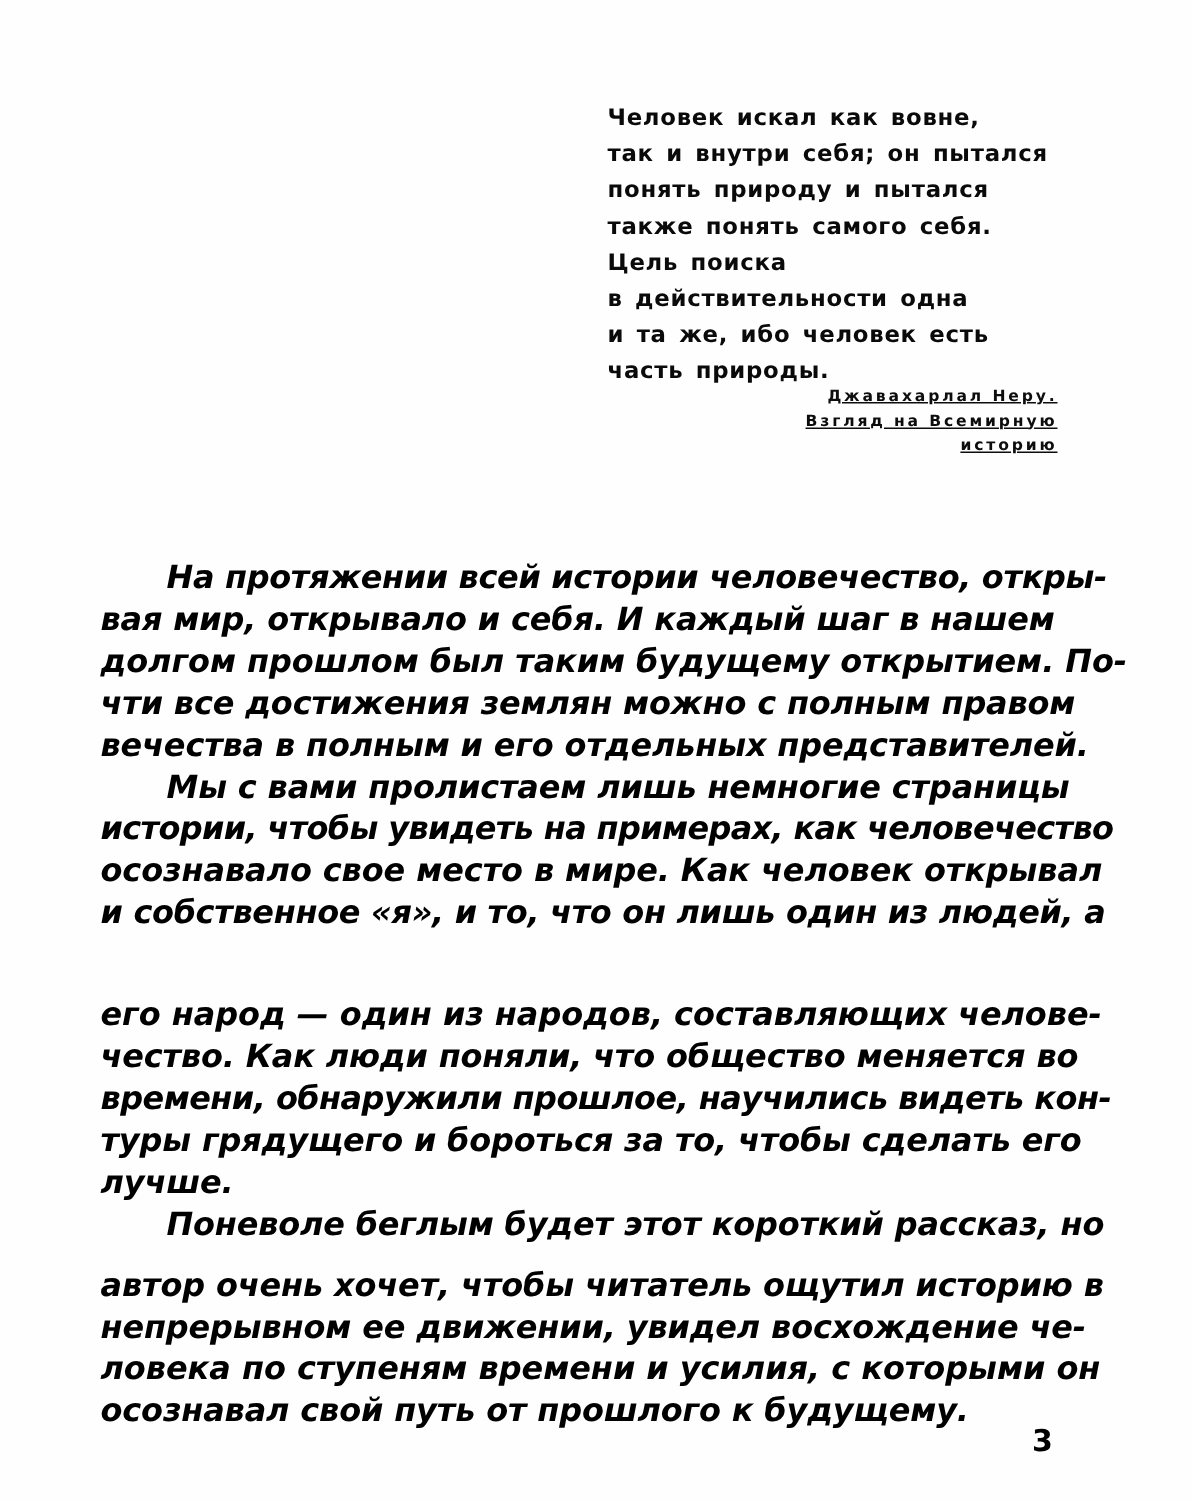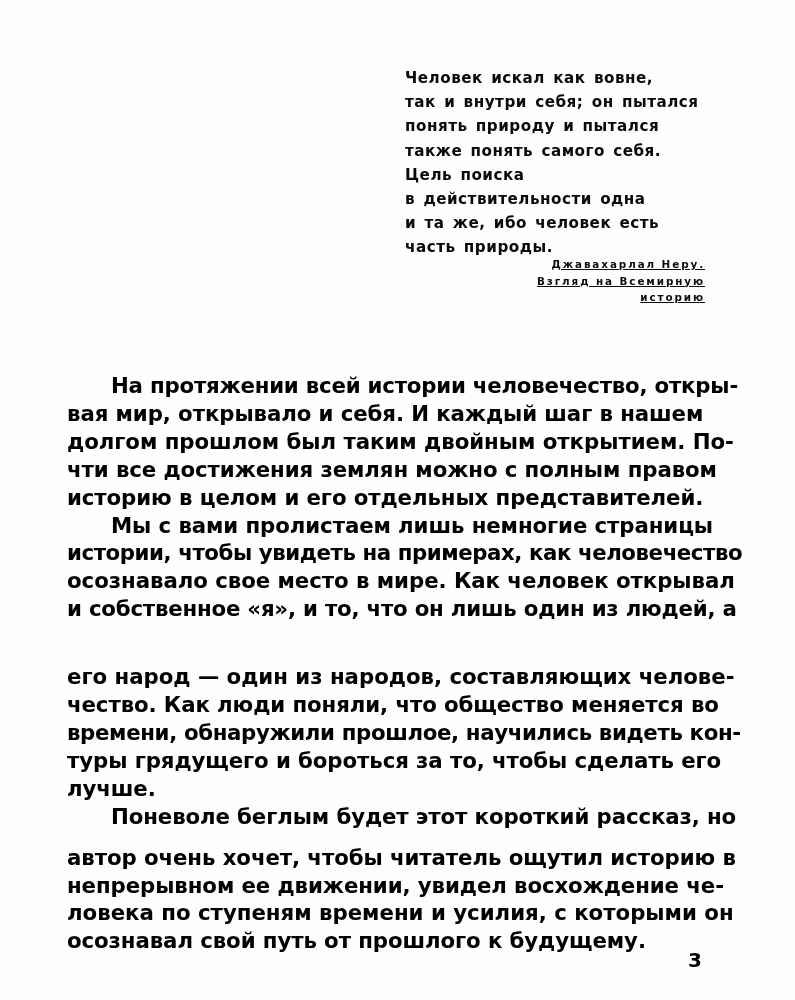--- a/index.html
+++ b/index.html
@@ -76,20 +76,21 @@
     font-size: 21.3px;
     font-weight: 700;
     line-height: 27.9px;
     letter-spacing: -0.1px;
     color: #000000;
     white-space: nowrap;
     display: block;
   }
   .para .line.ragged {
     display: block;
+    font-style: italic;
   }
 
   
   .folio {
     position: absolute;
     left: 688px;
     top: 948px;
     font-family: "DejaVu Sans", "Liberation Sans", sans-serif;
     font-size: 20px;
     font-weight: 700;
@@ -116,23 +117,23 @@
     <div class="line">Джавахарлал Неру.</div>
     <div class="line">Взгляд на Всемирную</div>
     <div class="line">историю</div>
   </div>
 
   <div class="body-text">
 
     <p class="para">
       <span class="line ragged" style="text-indent: 44px; letter-spacing: -0.22px;">На протяжении всей истории человечество, откры-</span>
       <span class="line ragged">вая мир, открывало и себя. И каждый шаг в нашем</span>
-      <span class="line ragged" style="letter-spacing: -0.05px;">долгом прошлом был таким двойным открытием. По-</span>
+      <span class="line ragged" style="letter-spacing: -0.05px;">долгом прошлом был таким будущему открытием. По-</span>
       <span class="line ragged">чти все достижения землян можно с полным правом</span>
-      <span class="line ragged">историю в целом и его отдельных представителей.</span>
+      <span class="line ragged">вечества в полным и его отдельных представителей.</span>
     </p>
 
     <p class="para">
       <span class="line ragged" style="text-indent:44px;">Мы с вами пролистаем лишь немногие страницы</span>
       <span class="line ragged" style="letter-spacing: -0.43px; text-align: center;">истории, чтобы увидеть на примерах, как человечество</span>
       <span class="line ragged" style="letter-spacing: -0.06px;">осознавало свое место в мире. Как человек открывал</span>
       <span class="line ragged" style="letter-spacing: -0.21px;">и собственное «я», и то, что он лишь один из людей, а</span>
       <span class="line ragged" style="letter-spacing: -0.03px; margin-top: 40px;">его народ — один из народов, составляющих челове-</span>
       <span class="line ragged">чество. Как люди поняли, что общество меняется во</span>
       <span class="line ragged" style="letter-spacing: -0.36px;">времени, обнаружили прошлое, научились видеть кон-</span>

